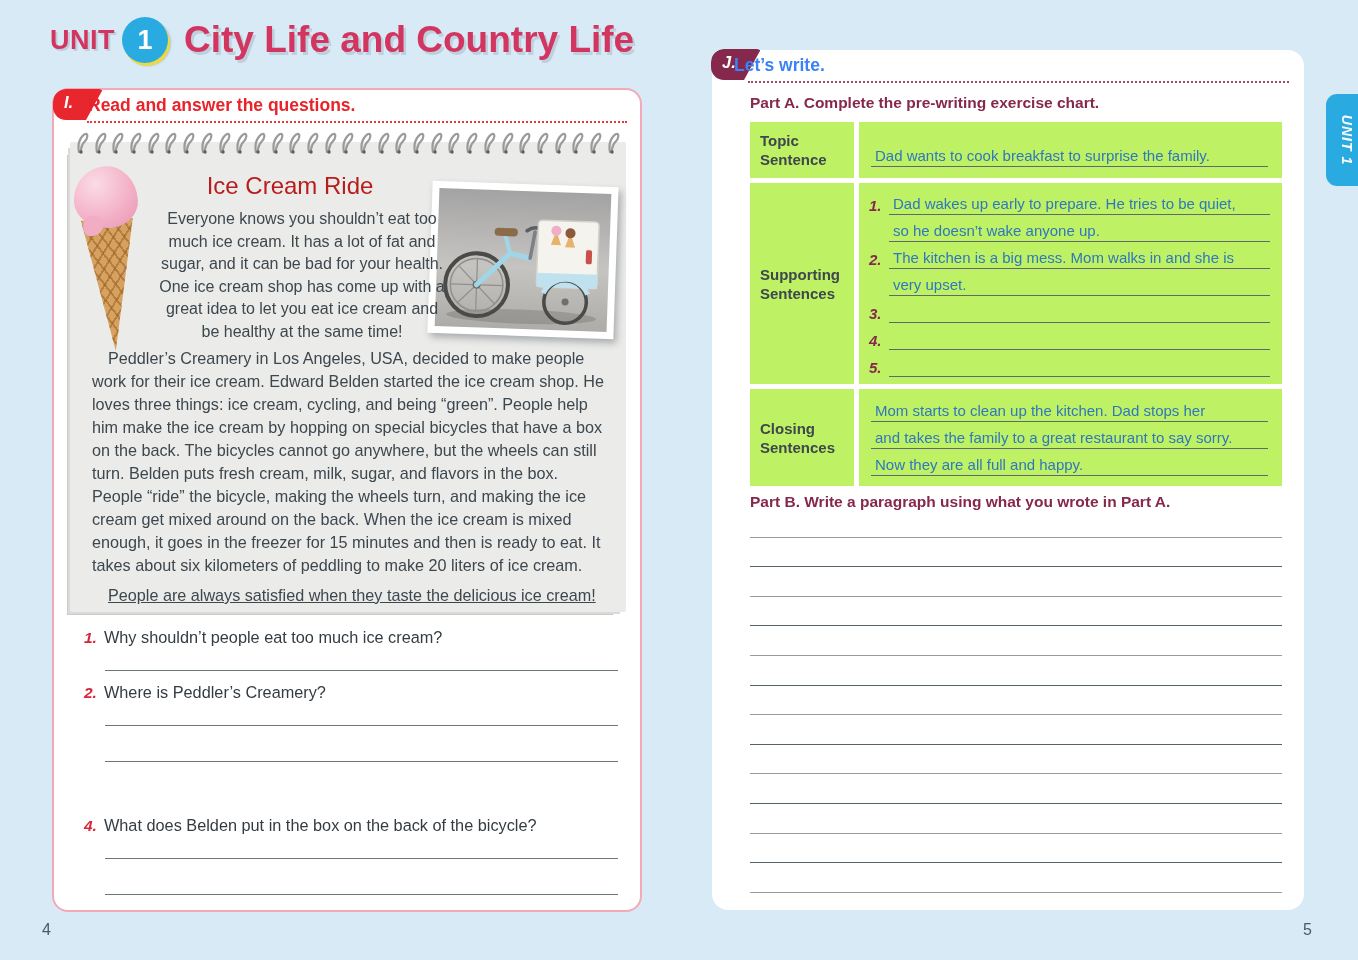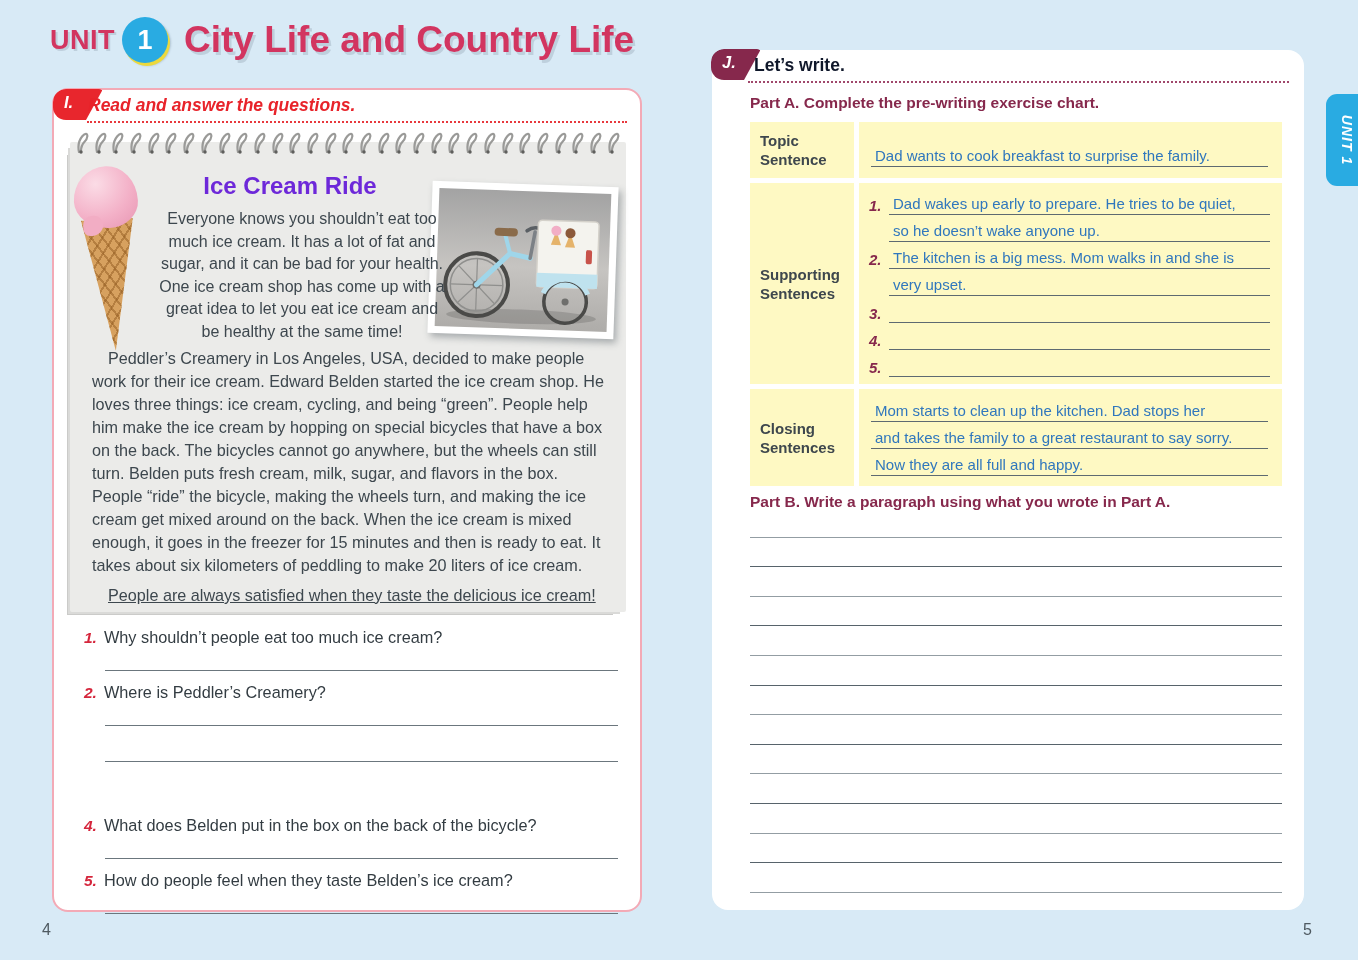--- a/index.html
+++ b/index.html
@@ -26,36 +26,36 @@
 
   .badge { position:absolute; top:-1px; left:-1px; width:50px; height:31px; overflow:hidden;
            border-radius:13px 4px 4px 4px; }
   .badge::before { content:''; position:absolute; inset:0; background:var(--bc);
            clip-path:polygon(0 0,100% 0,66% 100%,0 100%); border-radius:13px 4px 4px 13px; }
   .badge span { position:absolute; left:11px; top:4px; color:#fff; font-weight:bold;
            font-style:italic; font-size:16.5px; }
   .red-badge { --bc:#e8262d; }
   .maroon-badge { --bc:#86284c; }
   .sec-heading { position:absolute; top:5px; font-size:17.5px; font-weight:bold; }
-  .left-card  .sec-heading { left:34px; color:#e8232a;font-style:italic; }
-  .right-card .sec-heading { left:42px; color:#0f172a; }
+  .left-card  .sec-heading { left:34px; color:#e8232a; }
+  .right-card .sec-heading { left:22px; color:#3b82f6; }
   .dotted { position:absolute; top:31px; border-top:2.4px dotted currentColor; }
   .left-card  .dotted { left:33px; right:13px; color:#e8383d; }
   .right-card .dotted { left:36px; right:15px; color:#a0476b; }
 
   
   .notebook { position:absolute; left:16px; top:36px; width:556px; height:486px; }
   .paper { position:absolute; left:0; right:0; top:16px; bottom:0; background:#ebebe9; border-radius:2px;
            box-shadow:-4px 4px 0 -2px #dadad8, -8px 8px 0 -5px #cbcbc9; }
   .coils { position:absolute; top:0; left:6px; right:6px; height:28px; display:flex;
            justify-content:space-between; z-index:3; }
   .coil { flex:none; }
 
   .passage-title { position:absolute; top:30px; left:90px; width:260px; text-align:center;
-                   font-size:24px; font-weight:bold; color:#6d28d9; z-index:2; }
+                   font-size:24px; font-weight:normal; color:#b91c1c; z-index:2; }
   .para { color:#3d474e; }
   .para1 { position:absolute; top:66px; left:88px; width:288px; text-align:center;
            font-size:16px; line-height:22.6px; z-index:2; }
   .passage-flow { position:absolute; top:205px; left:22px; right:15px; z-index:2; }
   .para2 { font-size:16.2px; line-height:23px; text-indent:16px; }
   .para3 { font-size:16.2px; line-height:23px; text-indent:16px; margin-top:7px;text-decoration:underline; }
 
   
   .cone { position:absolute; top:24px; left:6px; width:70px; height:188px; transform:rotate(-3deg); z-index:1; }
   .scoop { position:absolute; top:0; left:1px; width:64px; height:62px;
@@ -82,21 +82,21 @@
   .q-num { color:#d5263c; font-weight:bold; font-style:italic; font-size:15.5px; margin-right:7px; }
   .answer-line { margin:23px 0 0 21px; border-bottom:1.5px solid #6b767d; }
 
   
   .part-heading { position:absolute; left:38px; font-size:15.5px; font-weight:bold; color:#86284c; }
   .part-a { top:44px; }
   .part-b { top:443px; }
   .chart { position:absolute; left:38px; right:22px; top:72px; display:grid;
            grid-template-columns:104px 1fr; gap:5px; background:#fff;
            grid-template-rows:minmax(56px,auto) auto auto; }
-  .cell { background:#fef9c3; }
+  .cell { background:#bef264; }
   .label-cell { display:flex; align-items:center; padding:8px 4px 8px 10px; font-weight:bold;
            font-size:15px; line-height:19px; color:#3e474d; }
   .content-cell { padding:8px 14px 10px 12px; }
   .content-cell.topic { padding-top:18px; }
   .content-cell.supporting { padding:5px 12px 7px 10px; }
   .content-cell.closing { padding:6px 14px 10px 12px; }
   .fill-line { display:flex; align-items:flex-end; height:27px; }
   .fill-num { flex:none; width:20px; color:#86284c; font-weight:bold; font-style:italic;
            font-size:15px; padding-bottom:1px; }
   .fill-text { flex:1; border-bottom:1.6px solid #5e6a71; color:#3077bd; font-size:15px;
@@ -320,21 +320,20 @@
           <div class="answer-line"></div>
         </div>
         <div class="question">
           <div class="answer-line"></div>
         </div>
         <div class="question">
           <div class="q-row"><span class="q-num">4.</span><span>What does Belden put in the box on the back of the bicycle?</span></div>
           <div class="answer-line"></div>
         </div>
         <div class="question">
-          <div class="q-row"><span class="q-num">5.</span><span>How do people feel when they taste Belden’s ice cream?</span></div>
           <div class="answer-line"></div>
         </div>
       </div>
   </section>
 
   <section class="card right-card">
     <div class="badge maroon-badge">
         <span>J.</span>
       </div>
     <h2 class="sec-heading">Let’s write.</h2>

